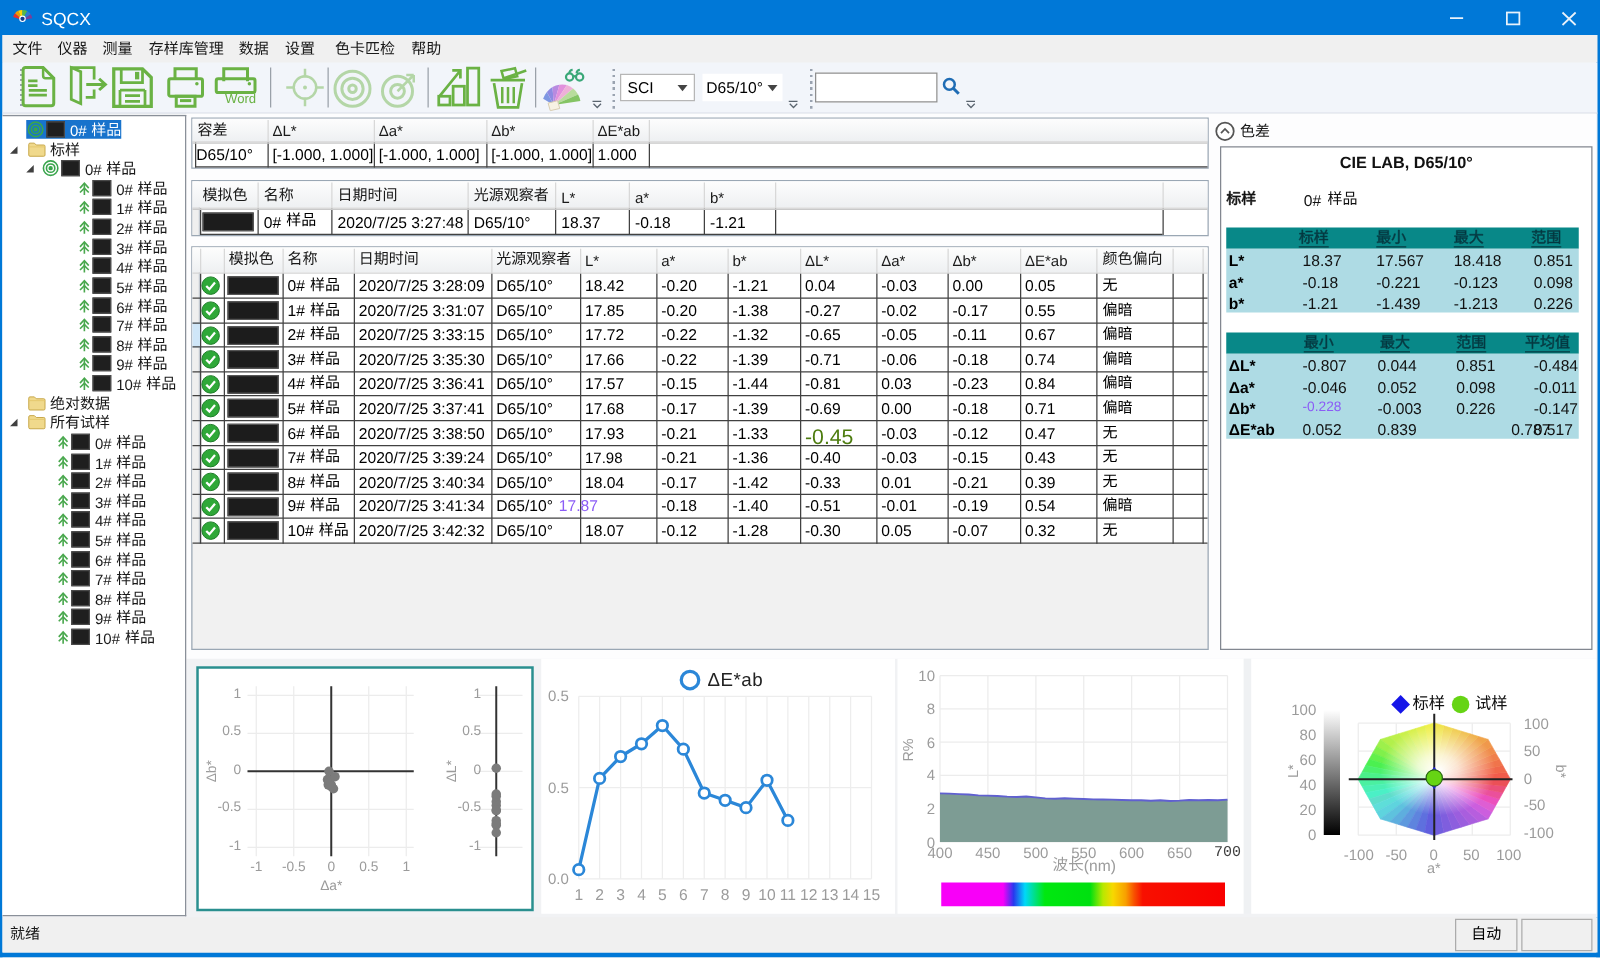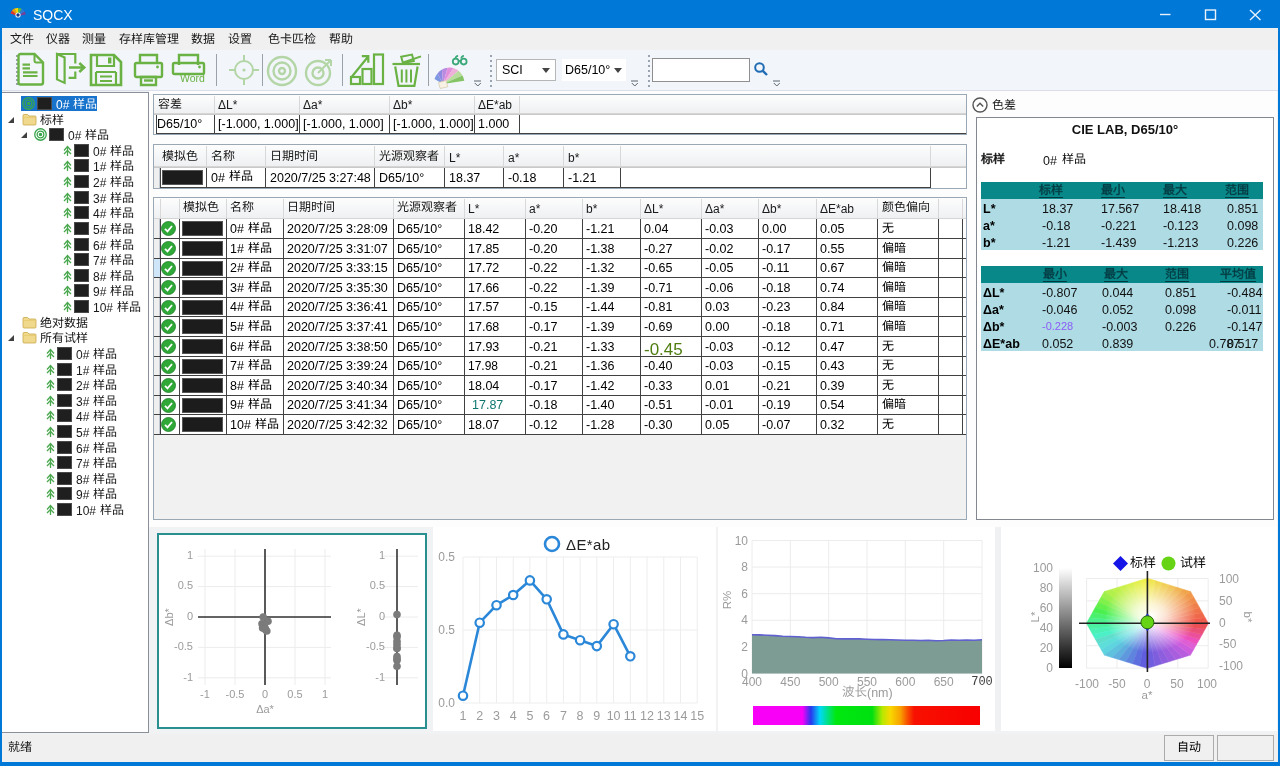--- a/index.html
+++ b/index.html
@@ -1123,21 +1123,21 @@
 <div class="a" style="left:182px;top:398px;width:41px;height:15px;background:#1c1c1c;border:1px solid #555"></div>
 <div class="t" style="left:230.0px;top:398.4px;font-size:12.5px;color:#000;">9# </div>
 <svg class="k" style="left:248.0px;top:408.4px">
     <g transform="scale(0.012)" fill="#000">
       <use href="#u6837"></use>
       <use href="#u54c1" x="1000"></use>
     </g>
   </svg>
 <div class="t" style="left:287.0px;top:398.4px;font-size:12.5px;color:#000;">2020/7/25 3:41:34</div>
 <div class="t" style="left:397.0px;top:398.4px;font-size:12.5px;color:#000;">D65/10°</div>
-<div class="t" style="left:472px;top:398.4px;font-size:12.5px;color:#0f766e;">17.87</div>
+<div class="t" style="left:447px;top:398.4px;font-size:12.5px;color:#8b5cf6;">17.87</div>
 <div class="t" style="left:529.0px;top:398.4px;font-size:12.5px;color:#000;">-0.18</div>
 <div class="t" style="left:586.0px;top:398.4px;font-size:12.5px;color:#000;">-1.40</div>
 <div class="t" style="left:644.0px;top:398.4px;font-size:12.5px;color:#000;">-0.51</div>
 <div class="t" style="left:705.0px;top:398.4px;font-size:12.5px;color:#000;">-0.01</div>
 <div class="t" style="left:762.0px;top:398.4px;font-size:12.5px;color:#000;">-0.19</div>
 <div class="t" style="left:820.0px;top:398.4px;font-size:12.5px;color:#000;text-align:center;">0.54</div>
 <svg class="k" style="left:882.0px;top:408.4px">
     <g transform="scale(0.012)" fill="#000">
       <use href="#u504f"></use>
       <use href="#u6697" x="1000"></use>

